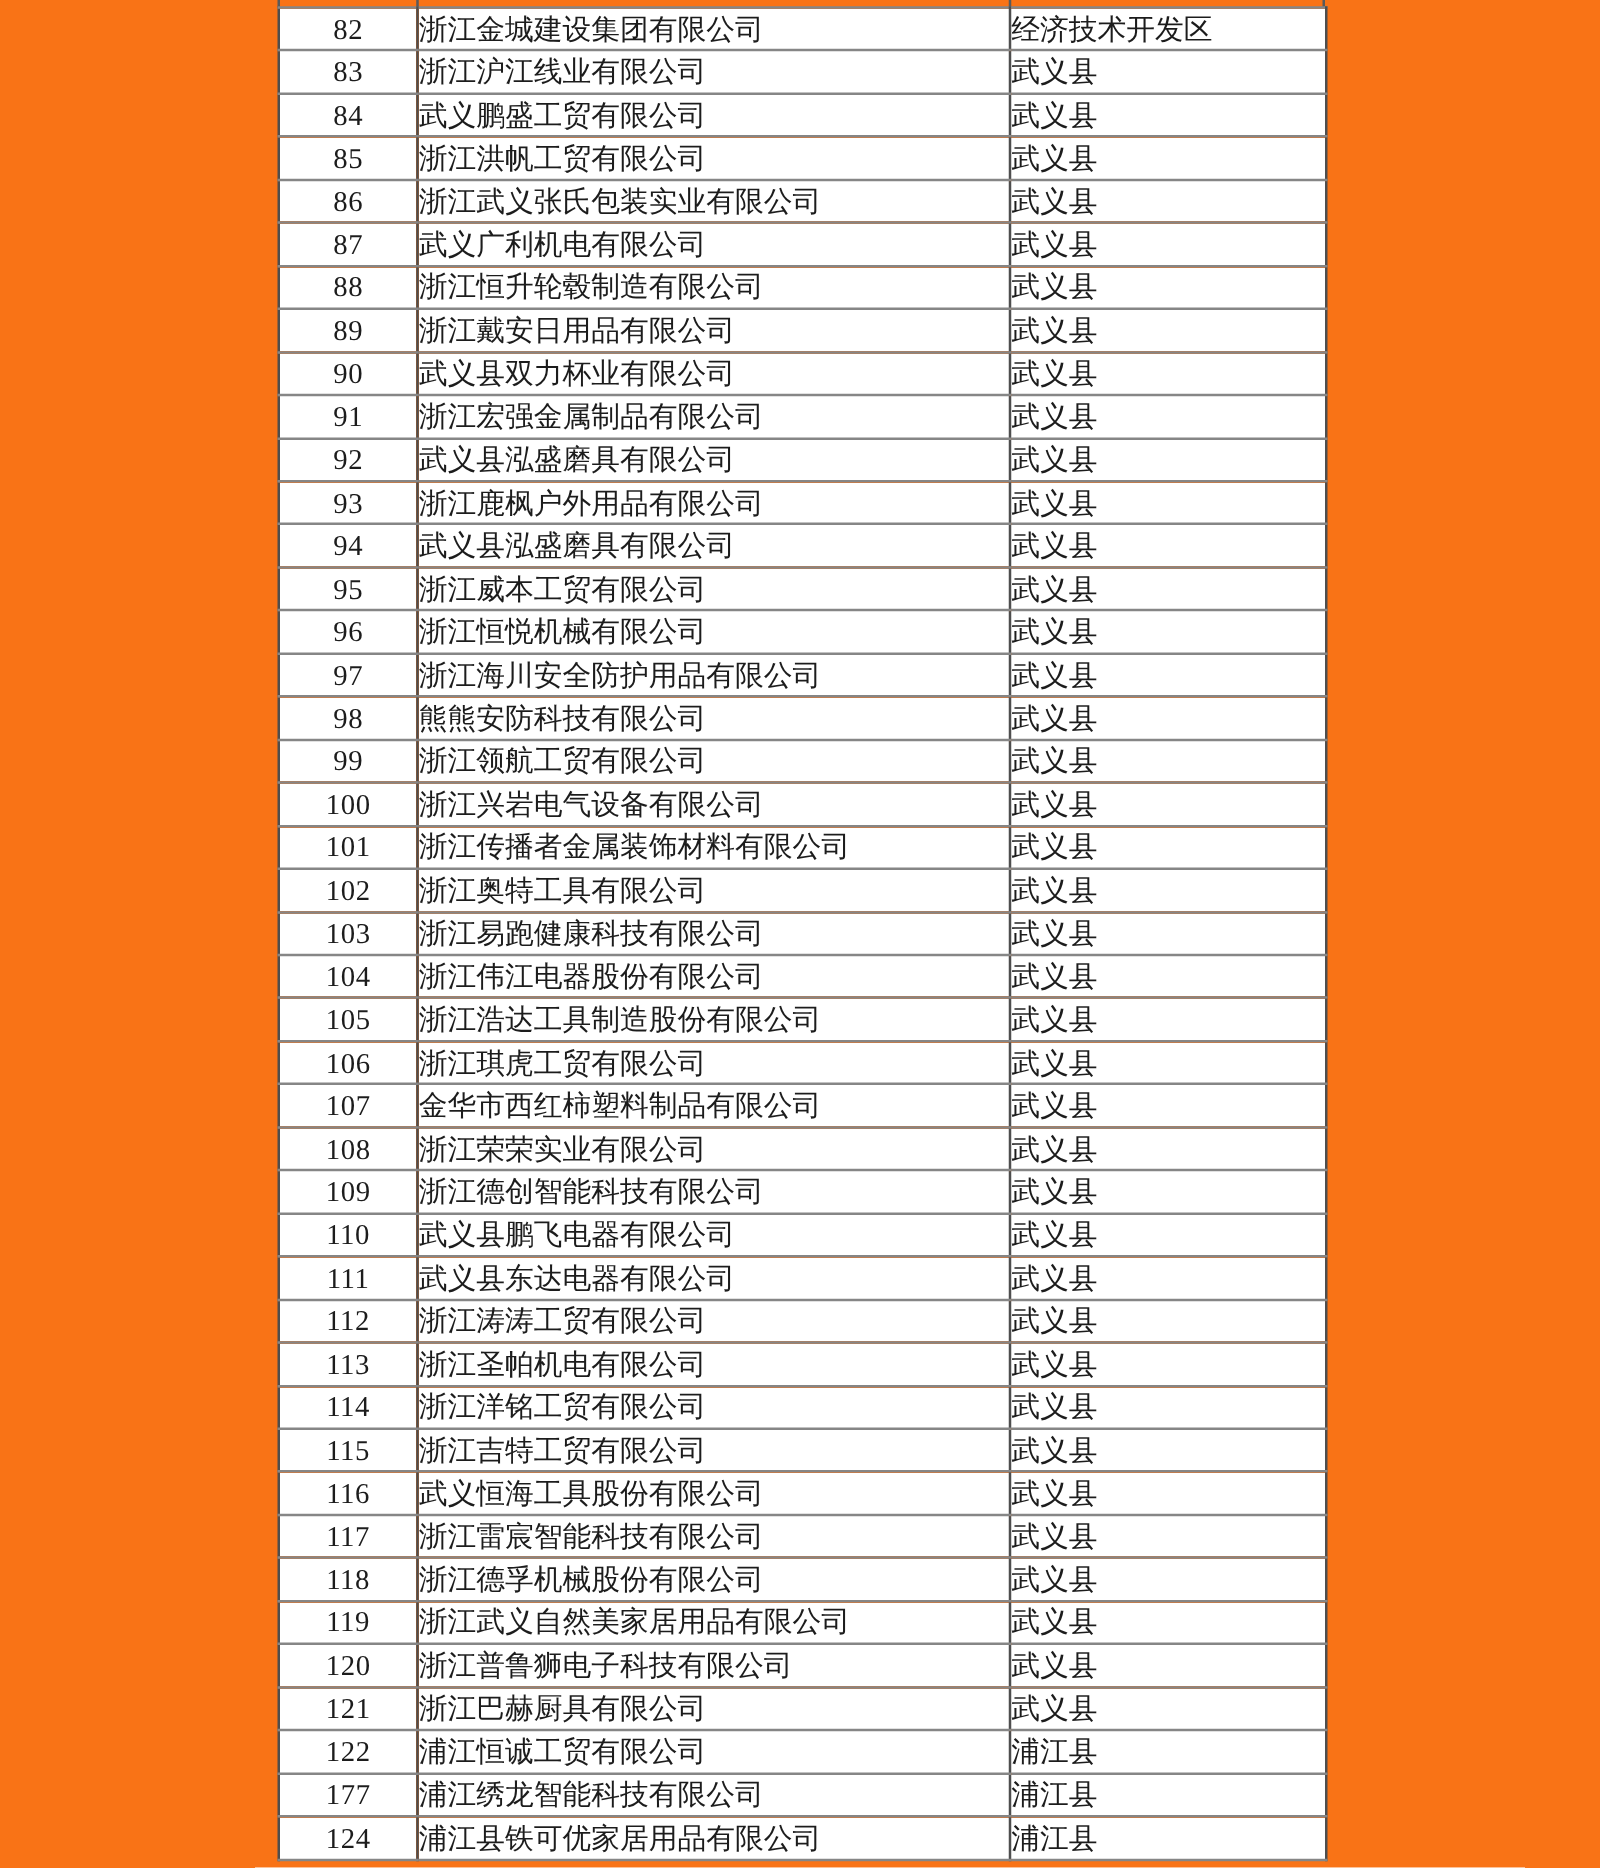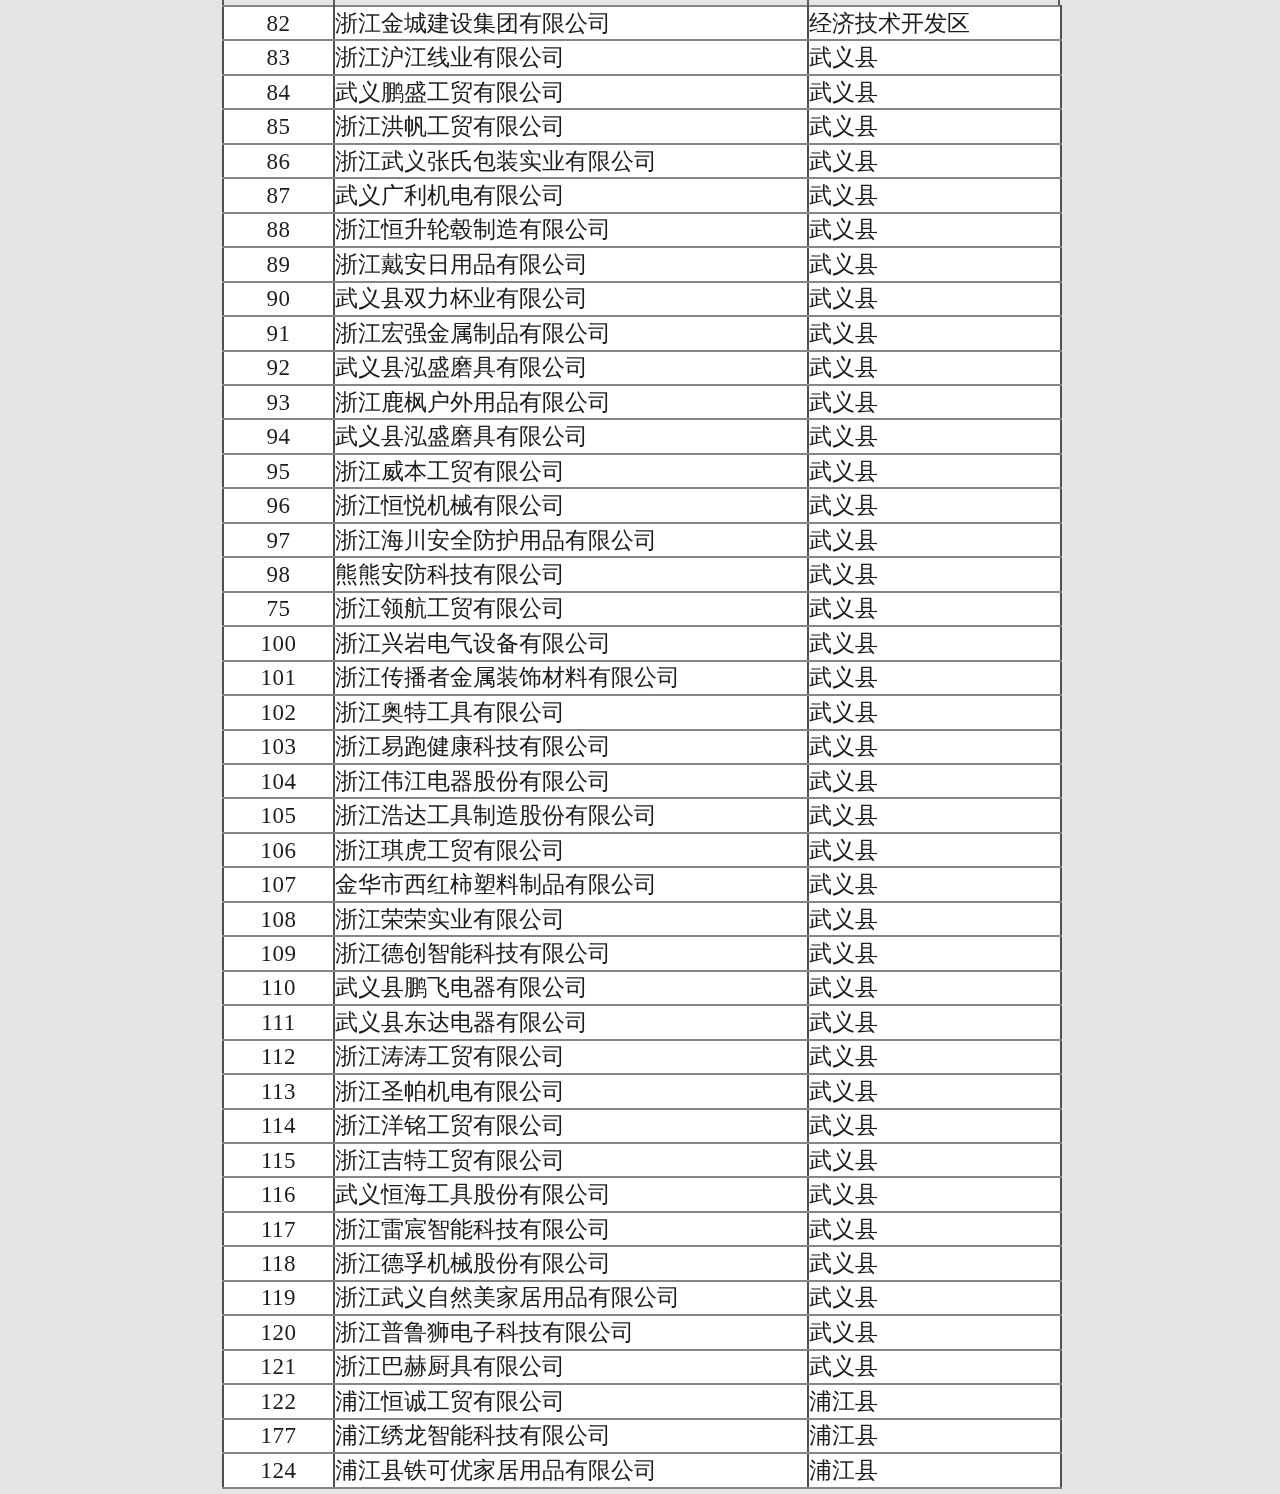--- a/index.html
+++ b/index.html
@@ -4,21 +4,21 @@
 <style>
   html, body {
     margin: 0;
     padding: 0;
     background: #ffffff;
   }
   .page {
     position: relative;
     width: 1280px;
     height: 1494px;
-    background: #e5e5e5;
+    background: #f97316;
     overflow: hidden;
     font-family: "Liberation Serif", "DejaVu Serif", serif;
     color: #1c1c1c;
   }
   table.company-table {
     position: absolute;
     left: 222px;
     top: 5px;
     width: 838px;
     height: 1484px;
@@ -152,21 +152,21 @@
           <td class="col-num">97</td>
           <td class="col-company">浙江海川安全防护用品有限公司</td>
           <td class="col-region">武义县</td>
         </tr>
         <tr>
           <td class="col-num">98</td>
           <td class="col-company">熊熊安防科技有限公司</td>
           <td class="col-region">武义县</td>
         </tr>
         <tr>
-          <td class="col-num">75</td>
+          <td class="col-num">99</td>
           <td class="col-company">浙江领航工贸有限公司</td>
           <td class="col-region">武义县</td>
         </tr>
         <tr>
           <td class="col-num">100</td>
           <td class="col-company">浙江兴岩电气设备有限公司</td>
           <td class="col-region">武义县</td>
         </tr>
         <tr>
           <td class="col-num">101</td>

